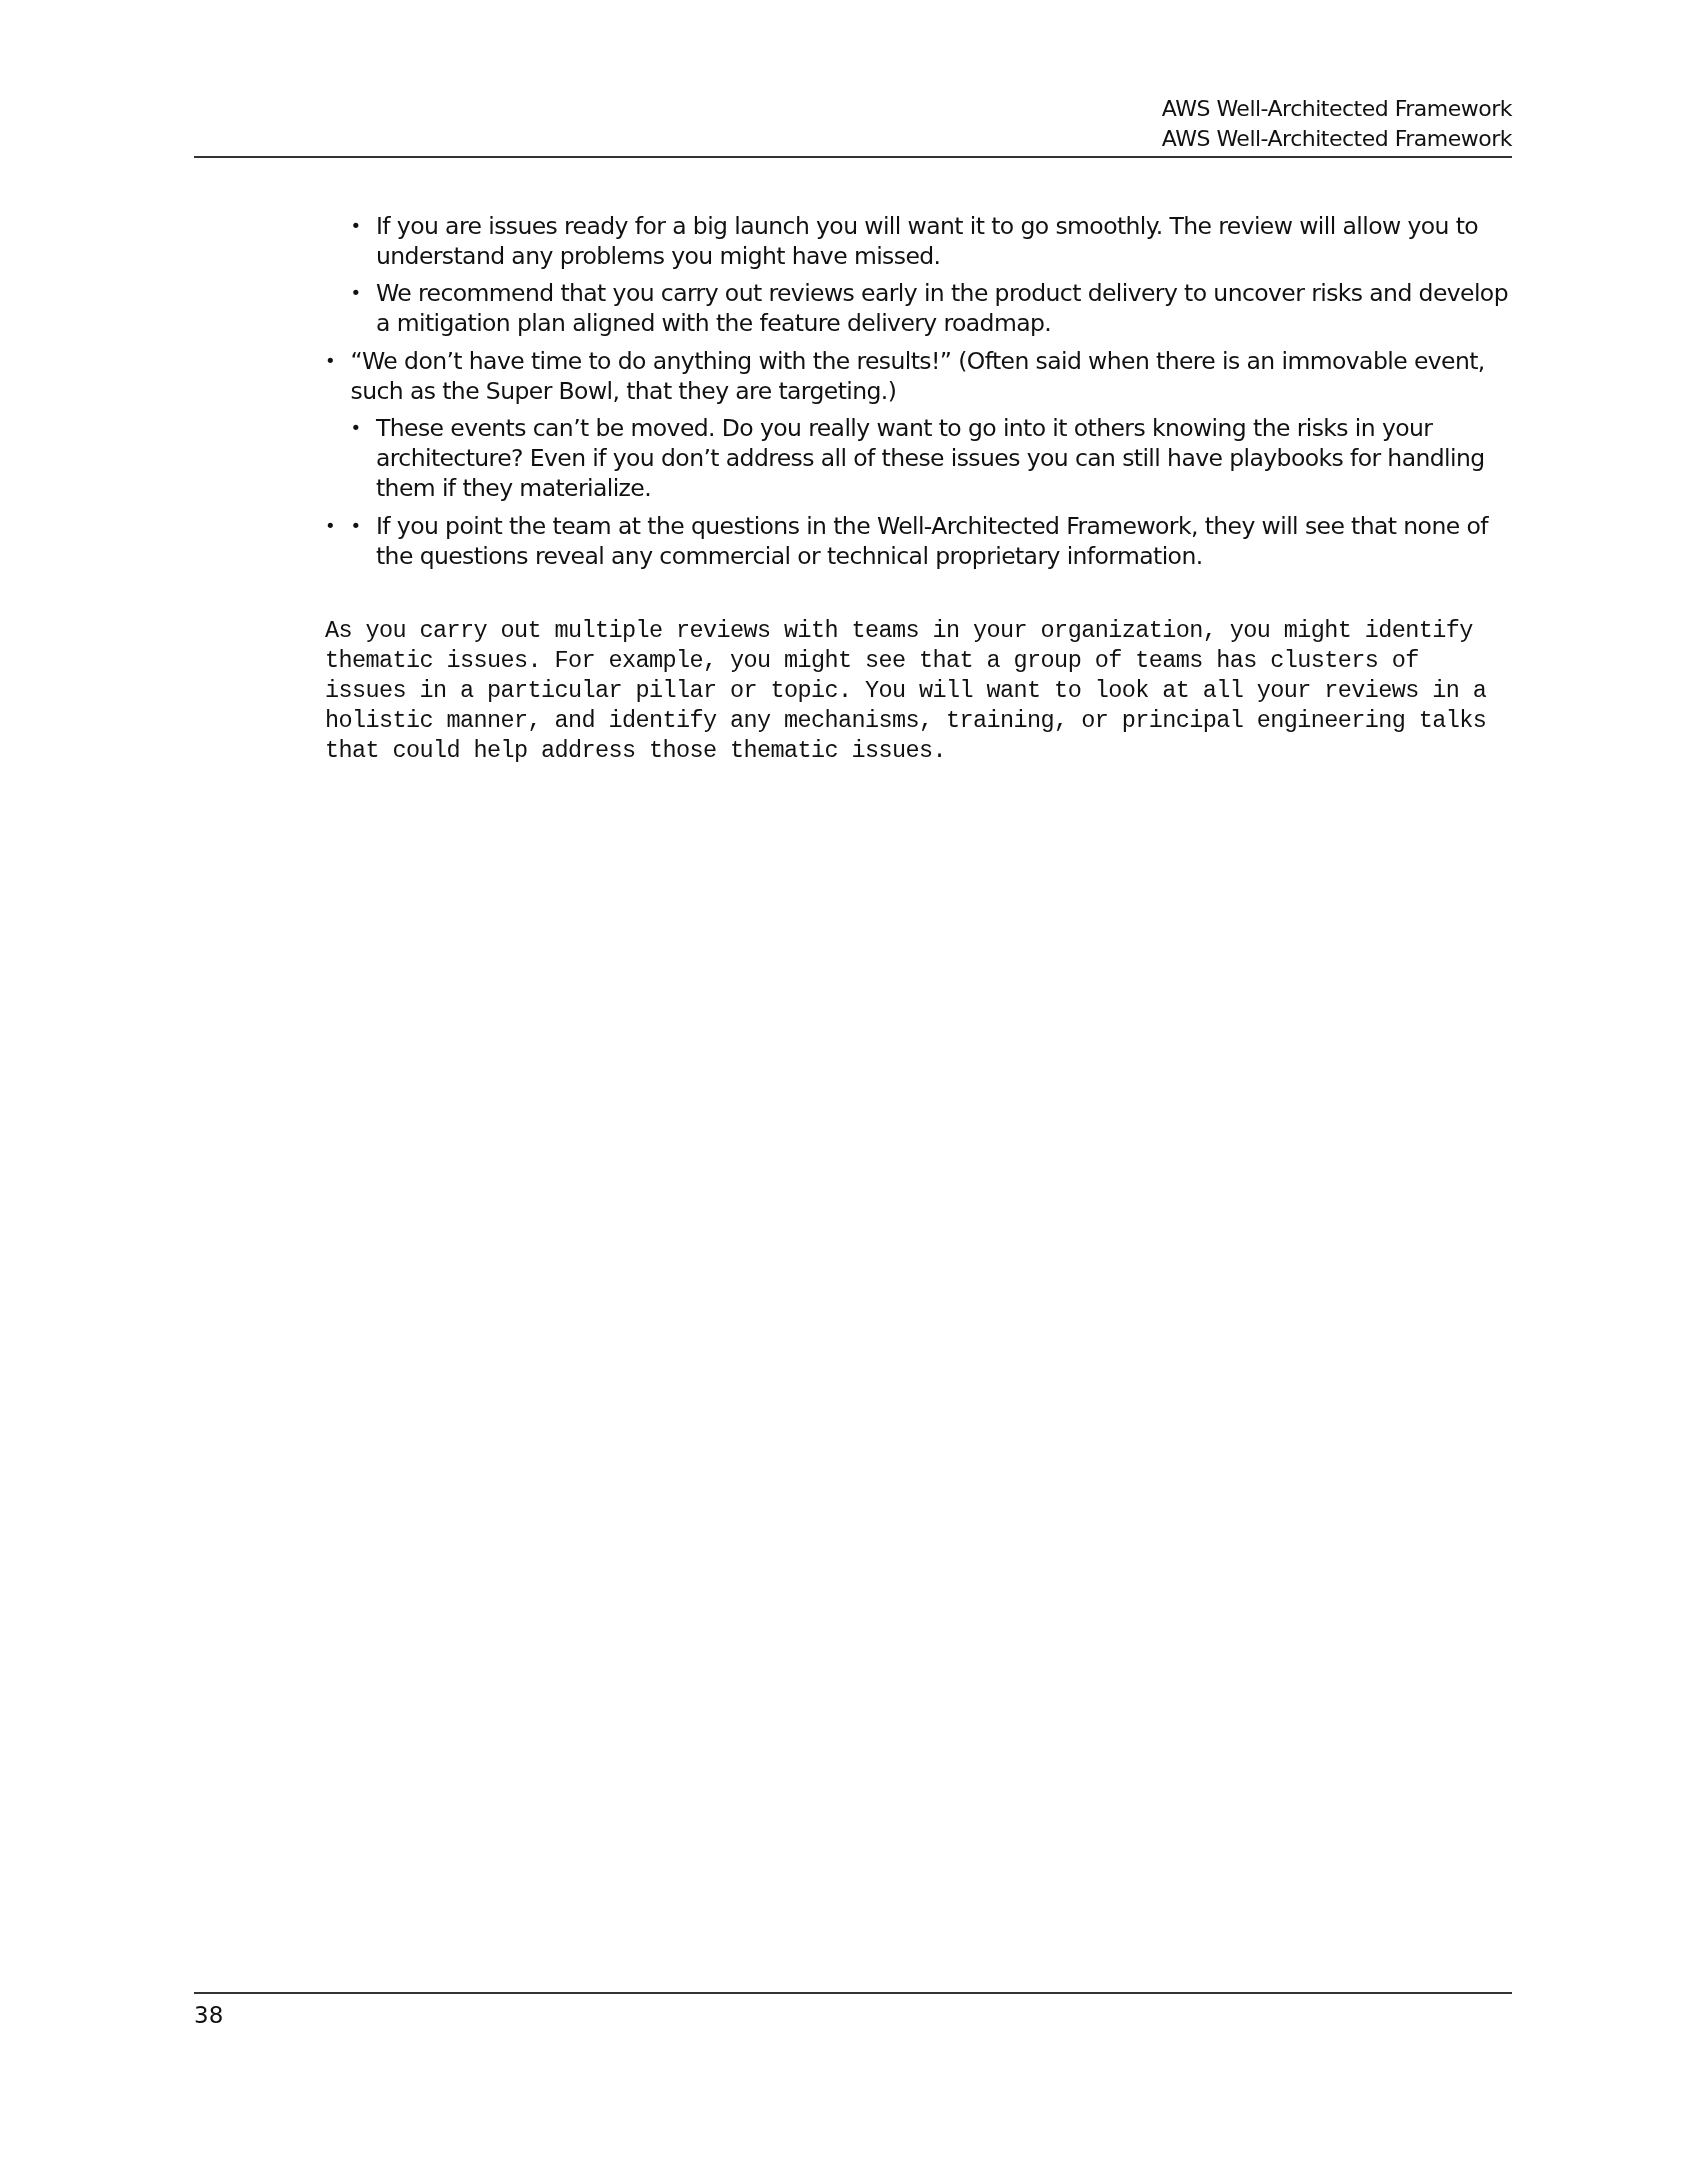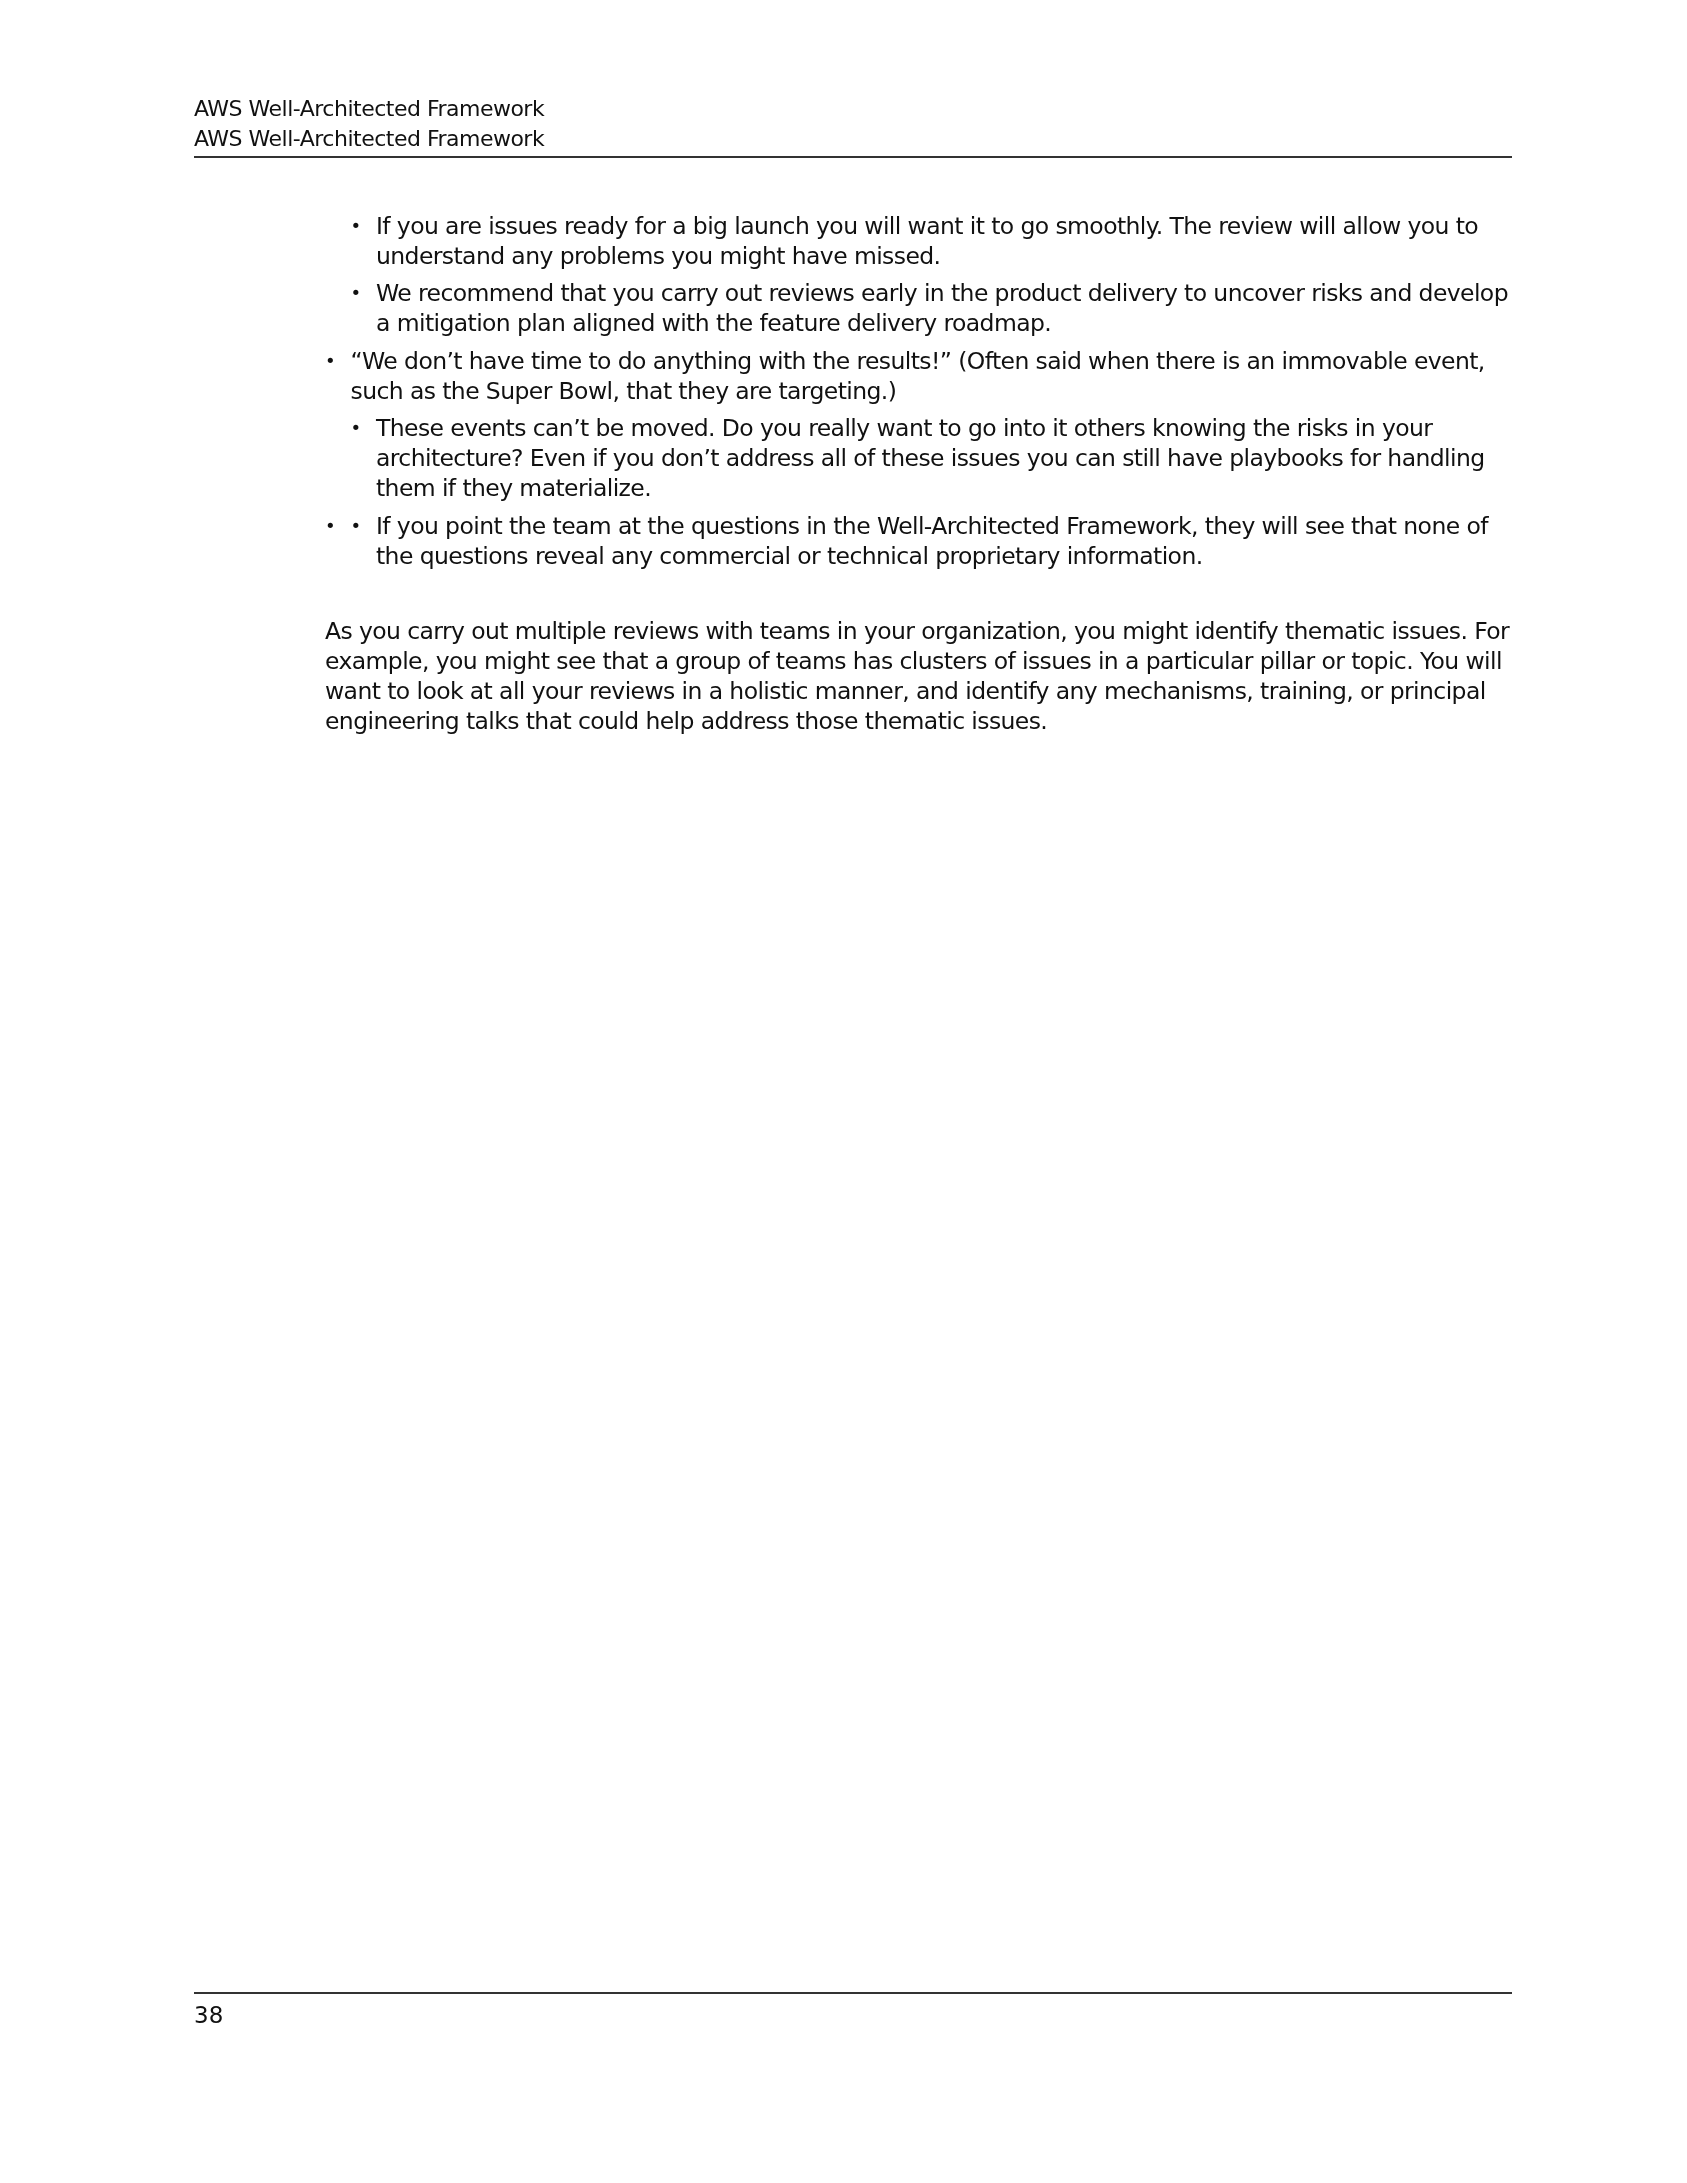--- a/index.html
+++ b/index.html
@@ -13,21 +13,21 @@
       position: relative;
       font-family: "DejaVu Sans", "Liberation Sans", sans-serif;
       color: #111111;
       overflow: hidden;
     }
     .page-header {
       position: absolute;
       left: 194px;
       top: 94px;
       width: 1318px;
-      text-align: left;
+      text-align: right;
       font-size: 22px;
       line-height: 30px;
       letter-spacing: -0.5px;
     }
     .header-rule {
       position: absolute;
       left: 194px;
       top: 156px;
       width: 1318px;
       height: 1.6px;
@@ -76,20 +76,21 @@
     }
     ul.l2 > li > .bullet {
       left: -25.5px;
     }
     .l1-text {
       display: block;
     }
     .paragraph {
       margin: 45px 8px 0 0;
       width: 1186px;
+      font-family: Liberation Mono, monospace;
     }
     .footer-rule {
       position: absolute;
       left: 194px;
       top: 1992px;
       width: 1318px;
       height: 1.6px;
       background: #333333;
     }
     .page-number {

